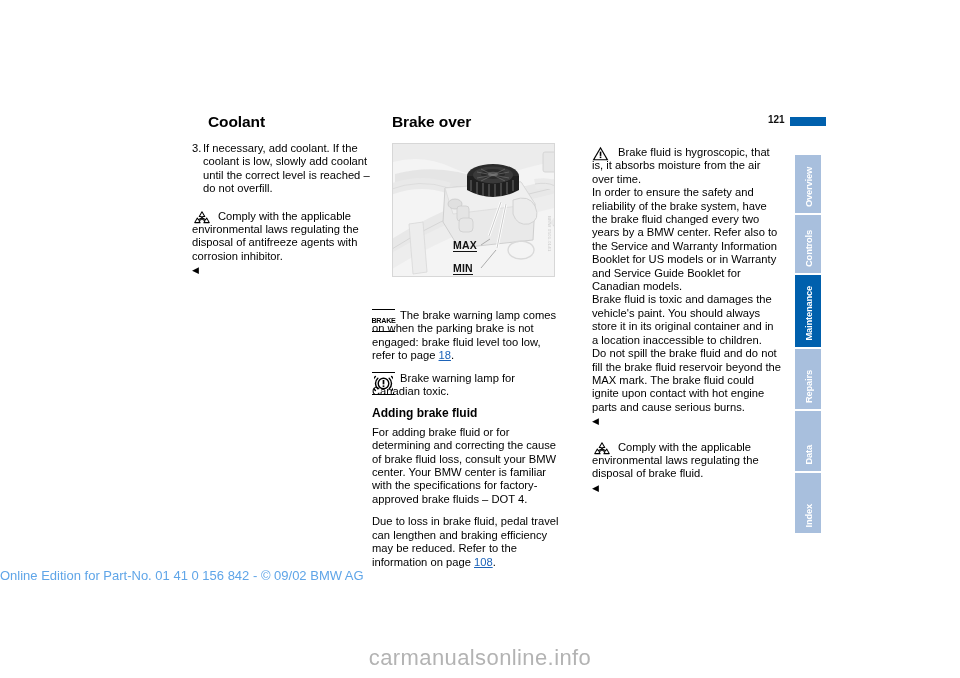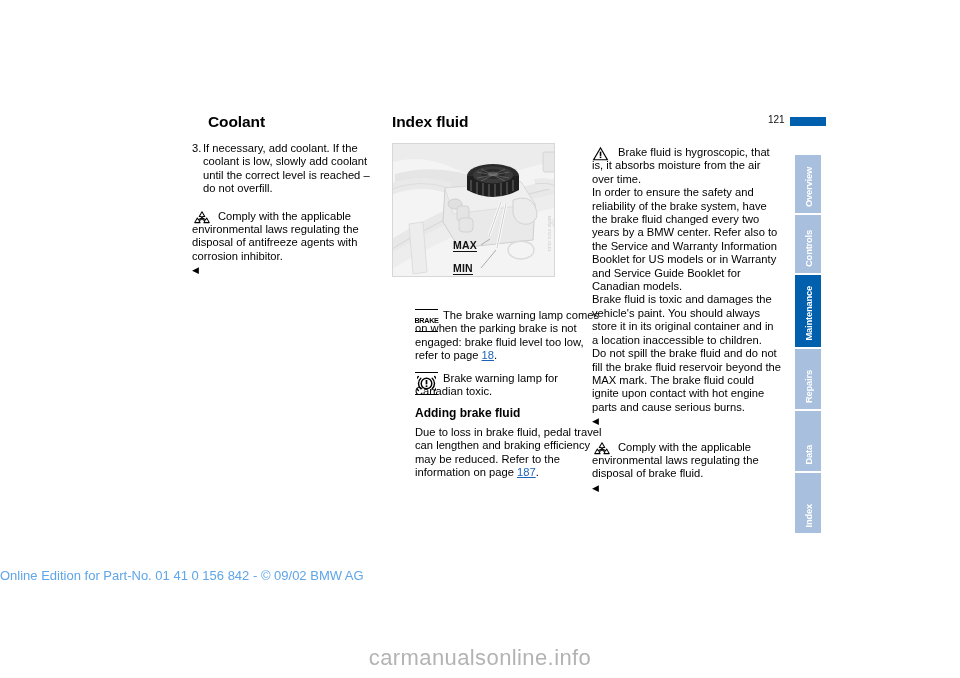--- a/index.html
+++ b/index.html
@@ -32,39 +32,39 @@
     letter-spacing: -0.1px;
   }
   #heading-coolant { left: 208px; top: 113px; }
   #heading-brake   { left: 392px; top: 113px; }
 
   #page-number {
     position: absolute;
     left: 768px; top: 114px;
     font-size: 10px;
     color: #111;
-    font-weight: normal;
+    font-weight: bold;
     text-align: center;
   }
   #page-number-bar {
     position: absolute;
     left: 790px; top: 117px;
     width: 36px; height: 9px;
     background: #0060ad;
   }
 
   
   .col {
     position: absolute;
     font-size: 11.2px;
     line-height: 13.4px;
     color: #000;
   }
   #col-left  { left: 192px; top: 142px; width: 188px; }
-  #col-mid   { left: 415px; top: 142px; width: 190px; }
+  #col-mid   { left: 372px; top: 142px; width: 190px; }
   #col-right { left: 592px; top: 142px; width: 190px; }
 
   p { margin: 0 0 9px 0; }
 
   .numlist {
     display: flex;
     margin: 0 0 11px 0;
   }
   .numlist .num {
     width: 11px;
@@ -196,21 +196,21 @@
     letter-spacing: 0.4px;
   }
 </style>
 </head>
 <body>
 
 <div id="page">
 
   <div class="col-heading" id="heading-coolant">Coolant</div>
 
-  <div class="col-heading" id="heading-brake">Index fluid</div>
+  <div class="col-heading" id="heading-brake">Brake over</div>
 
   <div id="page-number">121</div>
   <div id="page-number-bar"></div>
 
   <div class="col" id="col-left">
 
     <div class="numlist">
       <span class="num">3.</span>
       <span class="txt">If necessary, add coolant. If the coolant is low, slowly add coolant until the correct level is reached – do not overfill.</span>
     </div>
@@ -328,22 +328,23 @@
           </svg>
         </span>
       </span>
       <span class="ntext">
         <span style="display:inline-block; text-indent:28px;">Brake warning lamp for Canadian toxic.</span>
       </span>
     </div>
 
     <div class="subhead">Adding brake fluid</div>
 
-
-    <p><span>Due to loss in brake fluid, pedal travel can lengthen and braking efficiency may be reduced. Refer to the information on page </span><a class="ref" href="#">187</a><span>.</span></p>
+    <p>For adding brake fluid or for determining and correcting the cause of brake fluid loss, consult your BMW center. Your BMW center is familiar with the specifications for factory-approved brake fluids – DOT 4.</p>
+
+    <p><span>Due to loss in brake fluid, pedal travel can lengthen and braking efficiency may be reduced. Refer to the information on page </span><a class="ref" href="#">108</a><span>.</span></p>
 
   </div>
 
   <div class="col" id="col-right">
 
     <div class="note">
       <span class="icon">
         <svg class="warn-ico" viewBox="0 0 18 16" xmlns="http://www.w3.org/2000/svg">
           <path d="M9 0.8 L17.4 15.2 L0.6 15.2 Z" fill="#000"></path>
           <path d="M9 3.2 L15.3 14.1 L2.7 14.1 Z" fill="#fff"></path>

